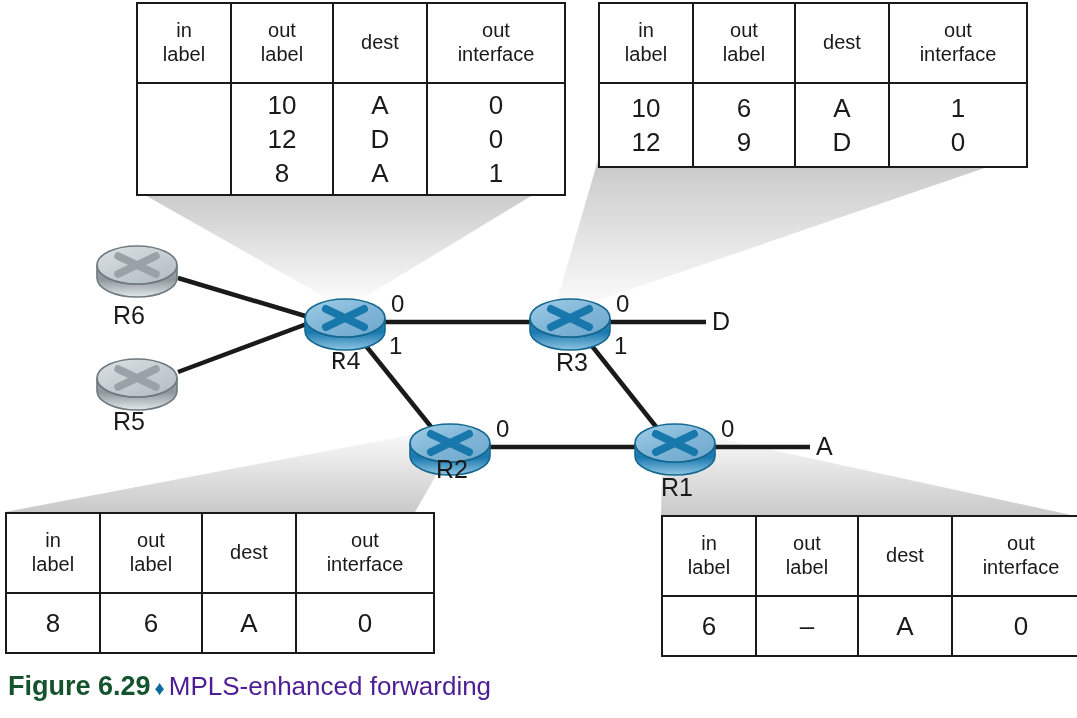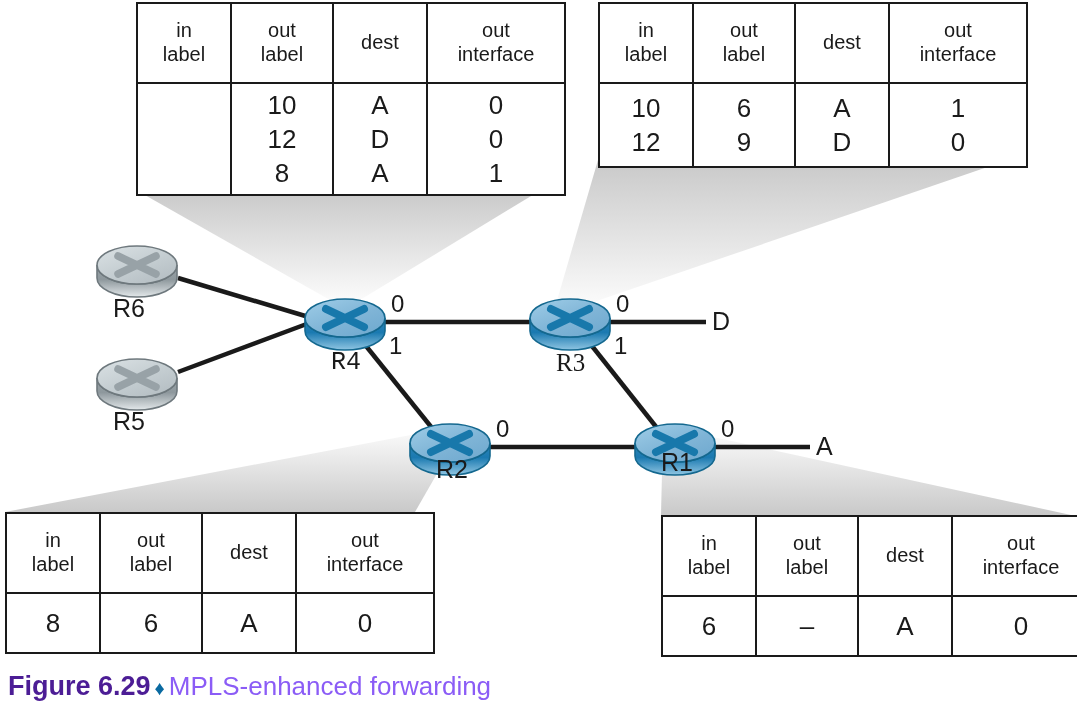--- a/index.html
+++ b/index.html
@@ -94,31 +94,31 @@
   
   #caption {
     position: absolute;
     left: 8px;
     top: 672px;
     font-size: 26px;
     line-height: 1.1;
     white-space: nowrap;
   }
   #caption .fig-num {
-    color: #4c1d95;
+    color: #14532d;
     font-weight: bold;
     font-size: 27px;
   }
   #caption .diamond {
     color: #0a6aa1;
     font-size: 20px;
     padding: 0 4px;
   }
   #caption .cap-text {
-    color: #8b5cf6;
+    color: #4c1d95;
     font-size: 26px;
   }
 </style>
 </head>
 <body>
 
 <div id="figure-root">
 
   <svg id="diagram-svg" viewBox="0 0 1077 718" xmlns="http://www.w3.org/2000/svg">
     <defs>
@@ -293,26 +293,26 @@
     </tr>
     <tr>
       <td class="body-cell col-in">6</td>
       <td class="body-cell col-out">–</td>
       <td class="body-cell col-dest">A</td>
       <td class="body-cell col-if">0</td>
     </tr>
   </tbody>
     </table>
 
-  <div class="dlabel node-label" style="left:113px; top:296px;">R6</div>
+  <div class="dlabel node-label" style="left:113px; top:303px;">R6</div>
   <div class="dlabel node-label" style="left:113px; top:409px;">R5</div>
   <div class="dlabel node-label" style="left:331px; top:350px;font-family:Liberation Mono, monospace;">R4</div>
-  <div class="dlabel node-label" style="left:556px; top:350px;font-family:Liberation Serif, serif;">R3</div>
+  <div class="dlabel node-label" style="left:556px; top:350px;">R3</div>
   <div class="dlabel node-label" style="left:436px; top:457px;">R2</div>
-  <div class="dlabel node-label" style="left:661px; top:450px;">R1</div>
+  <div class="dlabel node-label" style="left:661px; top:475px;">R1</div>
 
   <div class="dlabel port-label" style="left:391px; top:292px;">0</div>
   <div class="dlabel port-label" style="left:389px; top:334px;">1</div>
   <div class="dlabel port-label" style="left:616px; top:292px;">0</div>
   <div class="dlabel port-label" style="left:614px; top:334px;">1</div>
   <div class="dlabel port-label" style="left:496px; top:417px;">0</div>
   <div class="dlabel port-label" style="left:721px; top:417px;">0</div>
 
   <div class="dlabel endpoint-label" style="left:712px; top:309px;">D</div>
   <div class="dlabel endpoint-label" style="left:816px; top:434px;">A</div>

